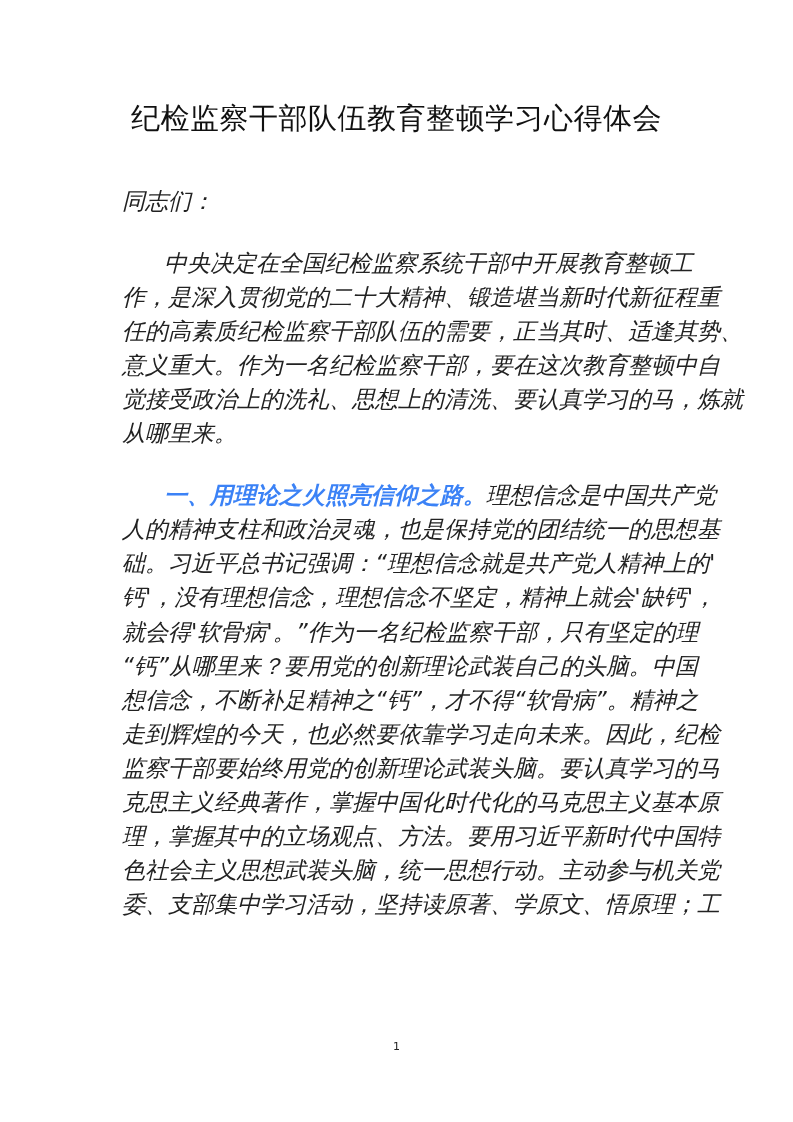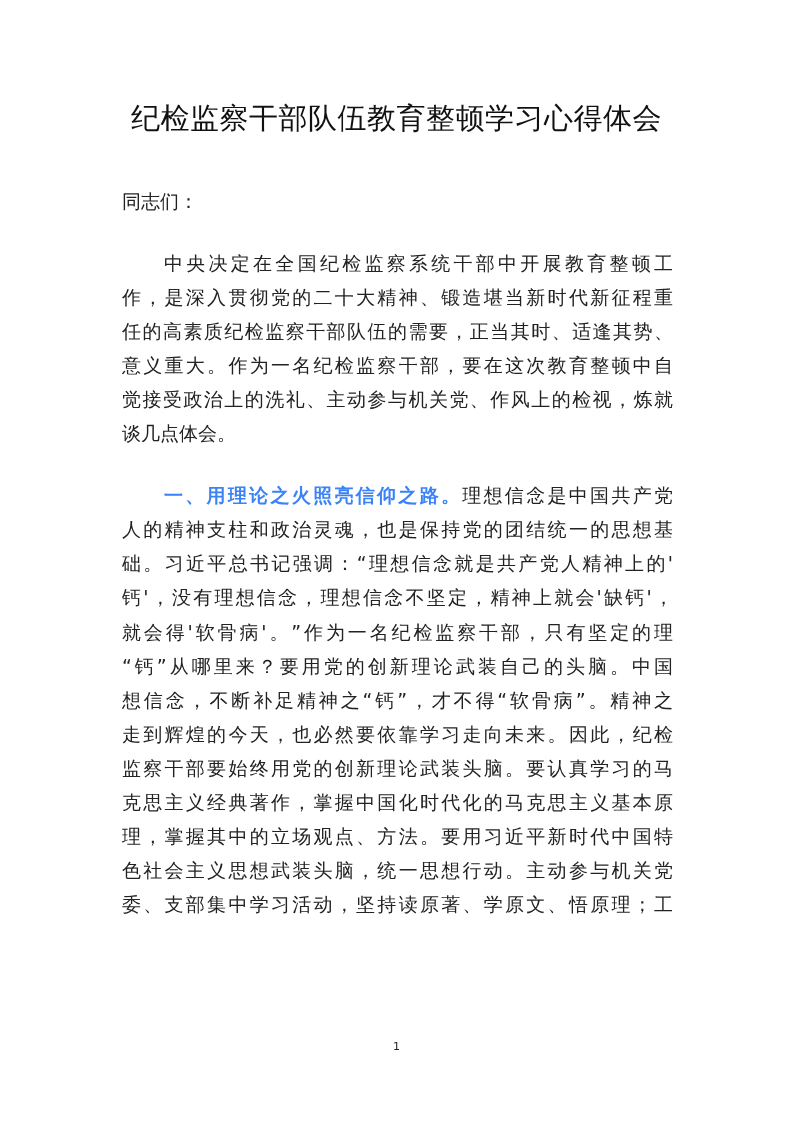--- a/index.html
+++ b/index.html
@@ -1,42 +1,42 @@
 <!DOCTYPE html>
 <html><head>
 <meta charset="utf-8">
 <style>
   html, body { margin: 0; padding: 0; background: #ffffff; }
   body { width: 793px; height: 1122px; position: relative; overflow: hidden;
          font-family: "DejaVu Sans", "Liberation Sans", sans-serif; color: #111; }
   .title { position: absolute; top: 98px; left: 0; width: 793px; text-align: center;
            font-size: 29px; letter-spacing: 0.5px; line-height: 40px; color: #111; }
   .body { position: absolute; top: 184px; left: 122px; width: 551px; }
-  .line { height: 34.05px; line-height: 34.05px; font-size: 19px; white-space: nowrap;
-          text-align: justify; text-align-last: justify; color: #222; }
+  .line { height: 34.05px; line-height: 34.05px; font-size: 23px; white-space: nowrap;
+          text-align: justify; text-align-last: justify; color: #222; font-style: italic; }
   .line.last { text-align-last: left; }
   .line.indent { padding-left: 42px; margin-top: 28px; }
   .bold { font-weight: bold; color: #3b82f6; }
   .page-num { position: absolute; top: 1040px; left: 0; width: 793px; text-align: center;
               font-size: 11px; color: #222; }
 </style>
 </head>
 <body>
 
 <div class="title">纪检监察干部队伍教育整顿学习心得体会</div>
 
 <div class="body">
   <div class="line last">同志们：</div>
   <div id="lines">
       <div class="line indent"><span>中央决定在全国纪检监察系统干部中开展教育整顿工</span></div>
       <div class="line"><span>作，是深入贯彻党的二十大精神、锻造堪当新时代新征程重</span></div>
       <div class="line"><span>任的高素质纪检监察干部队伍的需要，正当其时、适逢其势、</span></div>
       <div class="line"><span>意义重大。作为一名纪检监察干部，要在这次教育整顿中自</span></div>
-      <div class="line"><span>觉接受政治上的洗礼、主动参与机关党、作风上的检视，炼就</span></div>
-      <div class="line last"><span>谈几点体会。</span></div>
+      <div class="line"><span>觉接受政治上的洗礼、思想上的清洗、要认真学习的马，炼就</span></div>
+      <div class="line last"><span>从哪里来。</span></div>
       <div class="line indent"><span class="bold">一、用理论之火照亮信仰之路。</span><span>理想信念是中国共产党</span></div>
       <div class="line"><span>人的精神支柱和政治灵魂，也是保持党的团结统一的思想基</span></div>
       <div class="line"><span>础。习近平总书记强调：“理想信念就是共产党人精神上的'</span></div>
       <div class="line"><span>钙'，没有理想信念，理想信念不坚定，精神上就会'缺钙'，</span></div>
       <div class="line"><span>就会得'软骨病'。”作为一名纪检监察干部，只有坚定的理</span></div>
       <div class="line"><span>“钙”从哪里来？要用党的创新理论武装自己的头脑。中国</span></div>
       <div class="line"><span>想信念，不断补足精神之“钙”，才不得“软骨病”。精神之</span></div>
       <div class="line"><span>走到辉煌的今天，也必然要依靠学习走向未来。因此，纪检</span></div>
       <div class="line"><span>监察干部要始终用党的创新理论武装头脑。要认真学习的马</span></div>
       <div class="line"><span>克思主义经典著作，掌握中国化时代化的马克思主义基本原</span></div>

